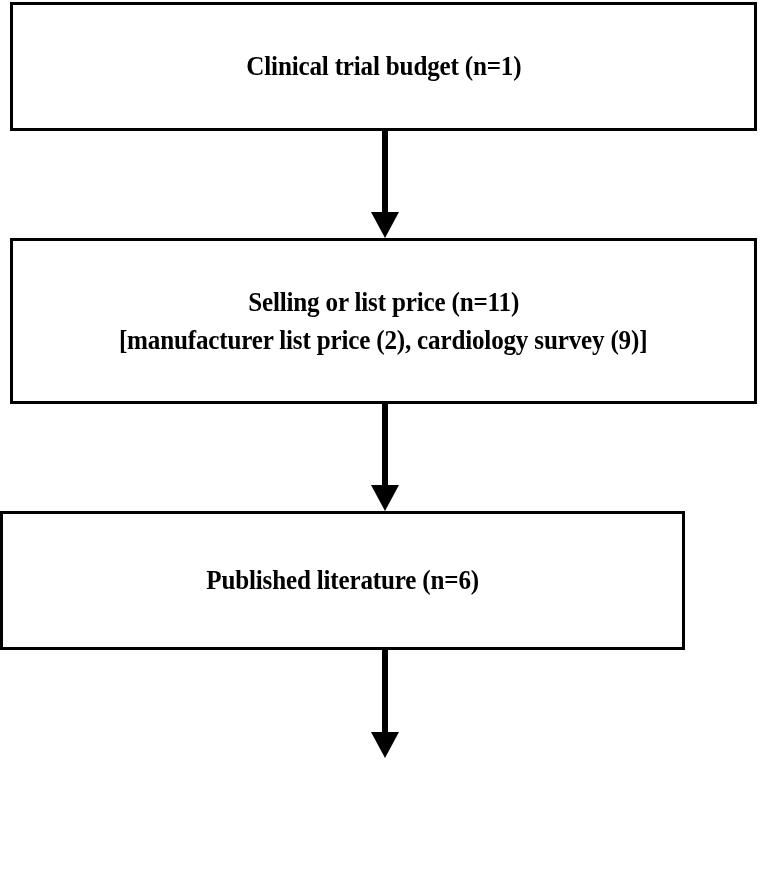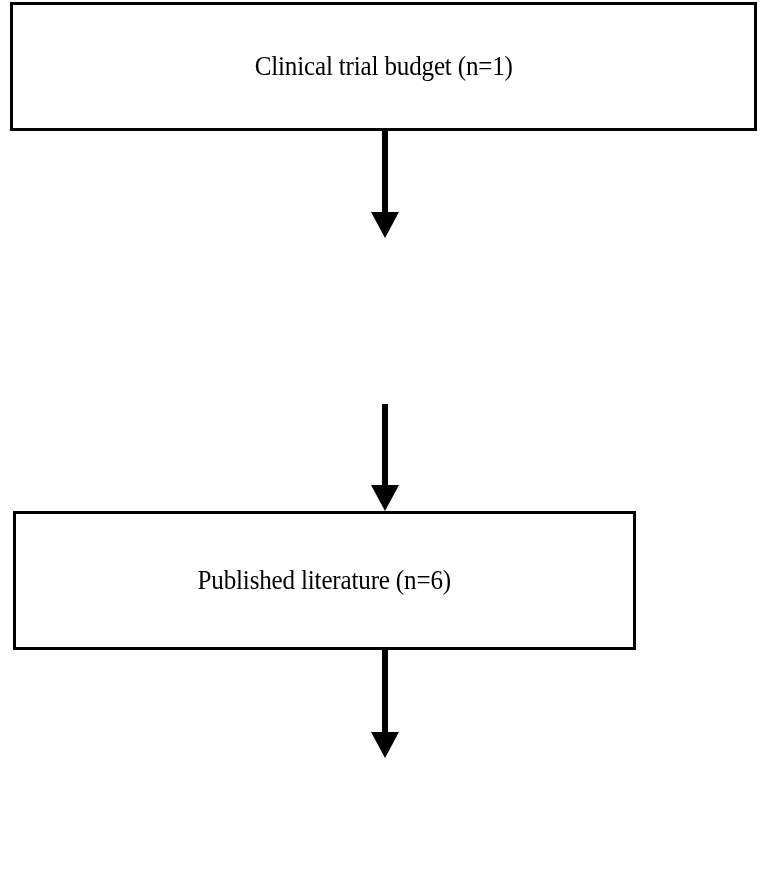--- a/index.html
+++ b/index.html
@@ -22,34 +22,35 @@
   .node {
     position: absolute;
     box-sizing: border-box;
     background: #ffffff;
     border: 3px solid #000000;
     display: flex;
     flex-direction: column;
     align-items: center;
     justify-content: center;
     text-align: center;
+    font-weight: bold;
   }
   .node-text {
     font-size: 27px;
     line-height: 1.42;
     letter-spacing: -0.2px;
     transform: scaleX(0.93);
     transform-origin: center center;
     white-space: nowrap;
     color: #000000;
   }
   
   #node-0 { left: 10px;  top: 2px;   width: 747px; height: 129px; }
   #node-1 { left: 10px;  top: 238px; width: 747px; height: 166px; }
-  #node-2 { left: 13px;   top: 511px; width: 623px; height: 139px; }
+  #node-2 { left: 0;   top: 511px; width: 685px; height: 139px; }
   #node-3 { left: 2px;   top: 758px; width: 765px; height: 131px; }
 
   
   .arrow {
     position: absolute;
     left: 0;
     width: 769px;
     pointer-events: none;
   }
   #arrow-0 { top: 131px; height: 107px; }
@@ -68,20 +69,24 @@
 
   <div class="arrow" id="arrow-0">
     <svg viewBox="0 0 769 107" preserveAspectRatio="none" aria-hidden="true">
       <g fill="#000000">
         <rect x="382" y="0" width="6" height="84"></rect>
         <polygon points="371,81 399,81 385,107"></polygon>
       </g>
     </svg>
   </div>
 
+  <div class="node" id="node-1">
+    <div class="node-text">Selling or list price (n=11)</div>
+    <div class="node-text">[manufacturer list price (2), cardiology survey (9)]</div>
+  </div>
 
   <div class="arrow" id="arrow-1">
     <svg viewBox="0 0 769 107" preserveAspectRatio="none" aria-hidden="true">
       <g fill="#000000">
         <rect x="382" y="0" width="6" height="84"></rect>
         <polygon points="371,81 399,81 385,107"></polygon>
       </g>
     </svg>
   </div>
 

